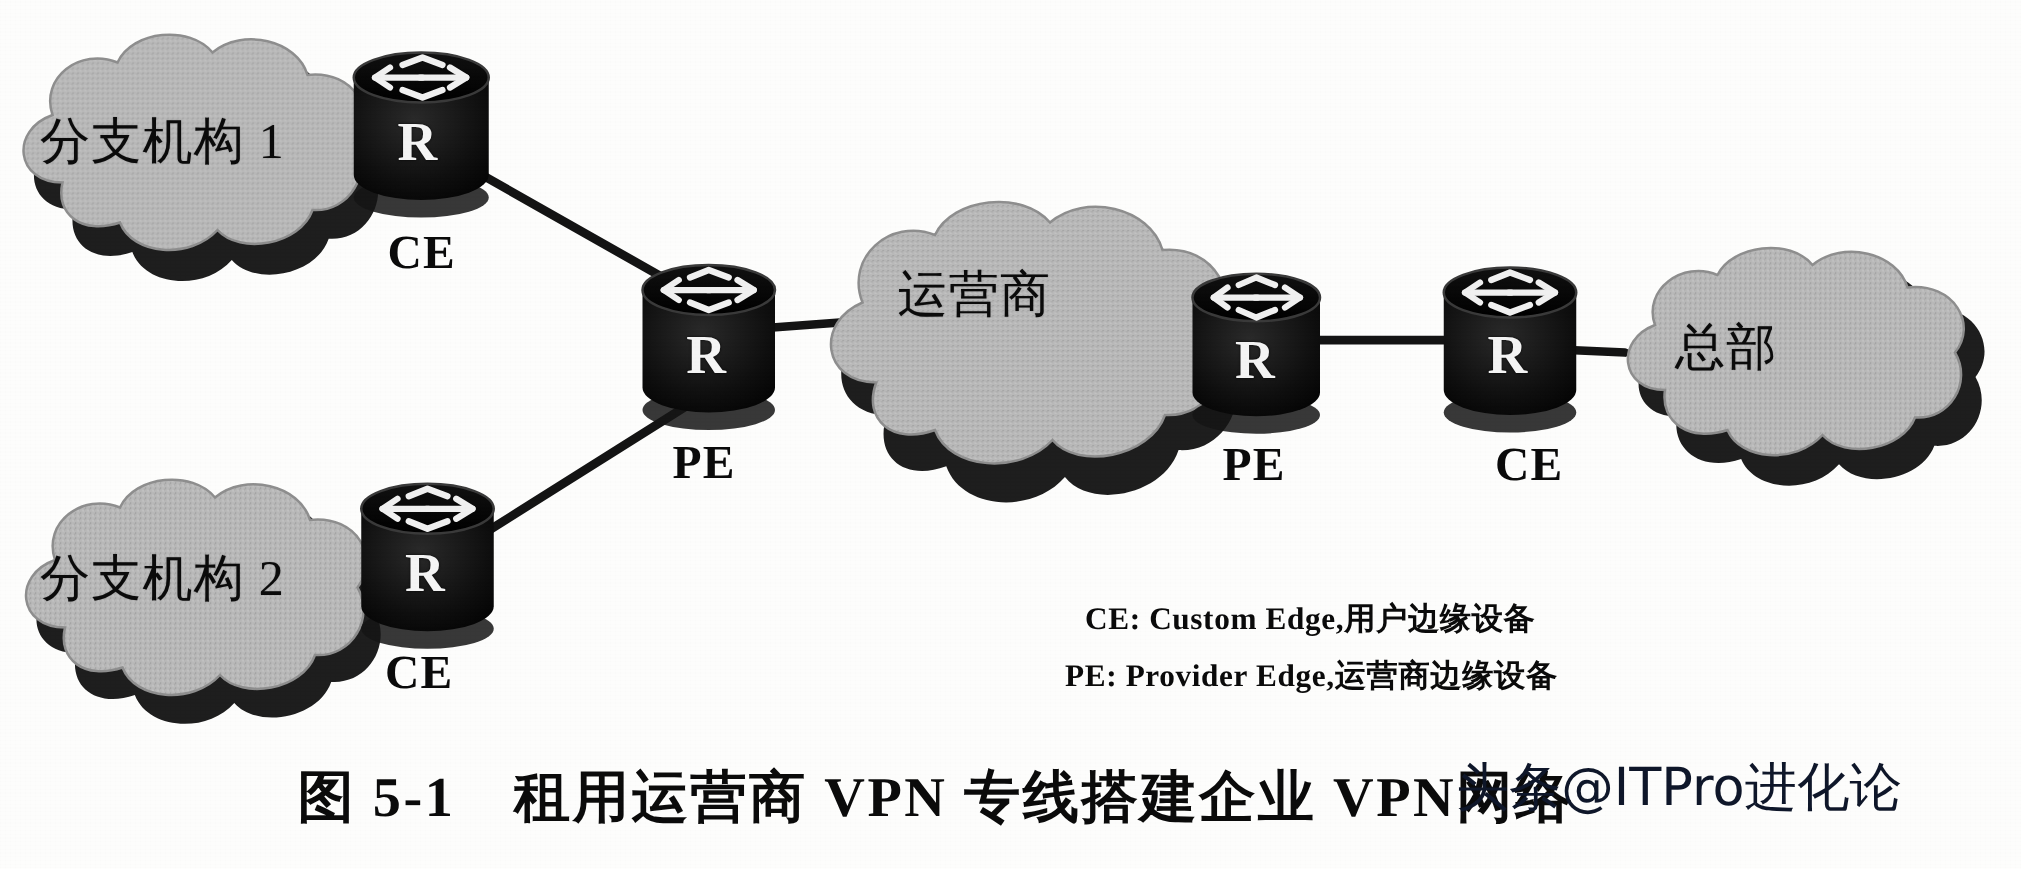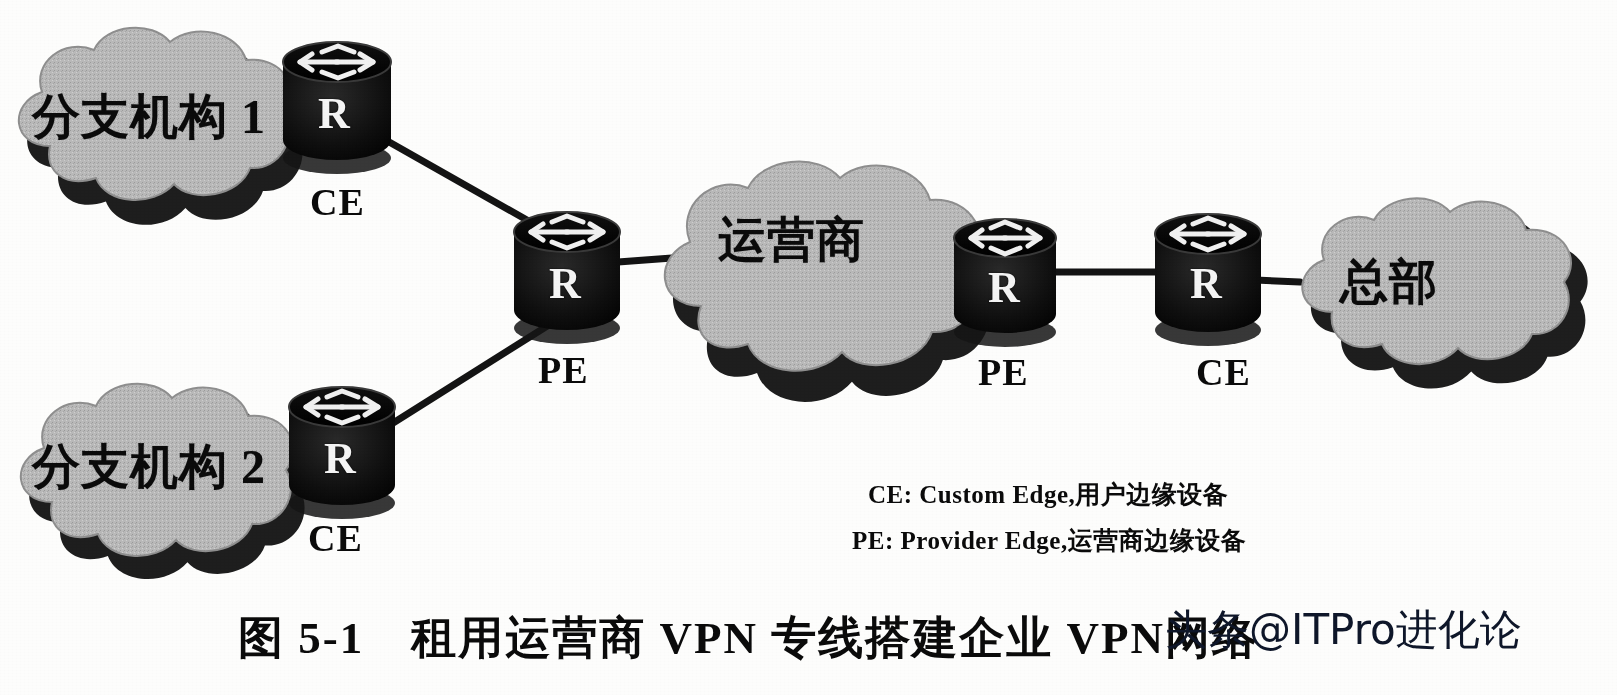--- a/index.html
+++ b/index.html
@@ -34,22 +34,22 @@
     z-index: 5;
   }
   .txt {
     position: absolute;
     z-index: 20;
     white-space: nowrap;
     color: #0b0b0b;
     font-family: "Liberation Serif", "DejaVu Serif", serif;
   }
   .cloud-label {
-    font-size: 48px;
-    font-weight: 700;
+    font-size: 40px;
+    font-weight: 400;
     letter-spacing: 1px;
     text-shadow: 0 0 1px rgba(0,0,0,0.35);
   }
   .node-label {
     font-size: 38px;
     font-weight: 700;
     letter-spacing: 1px;
     text-align: right;
   }
   .legend-line {

